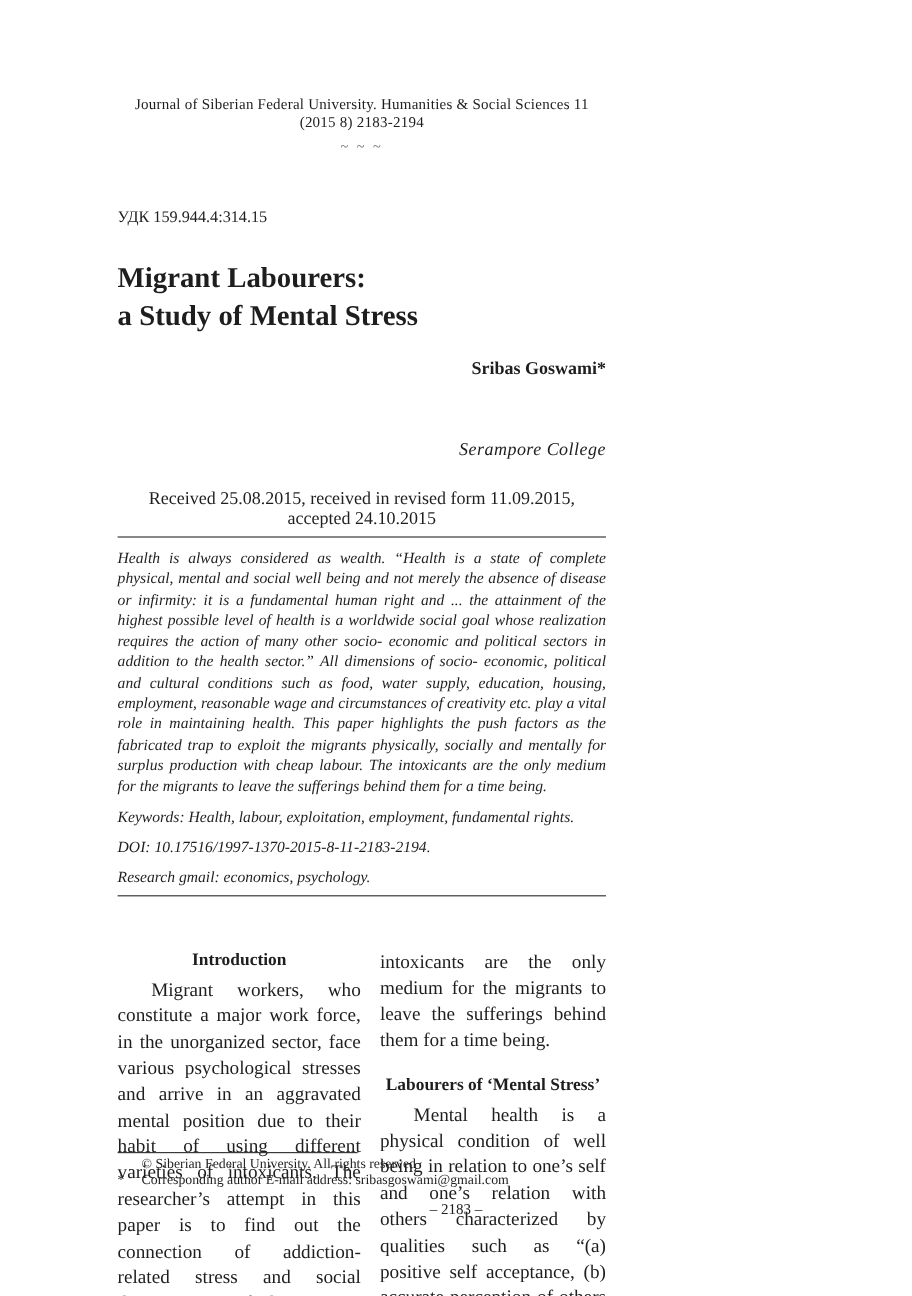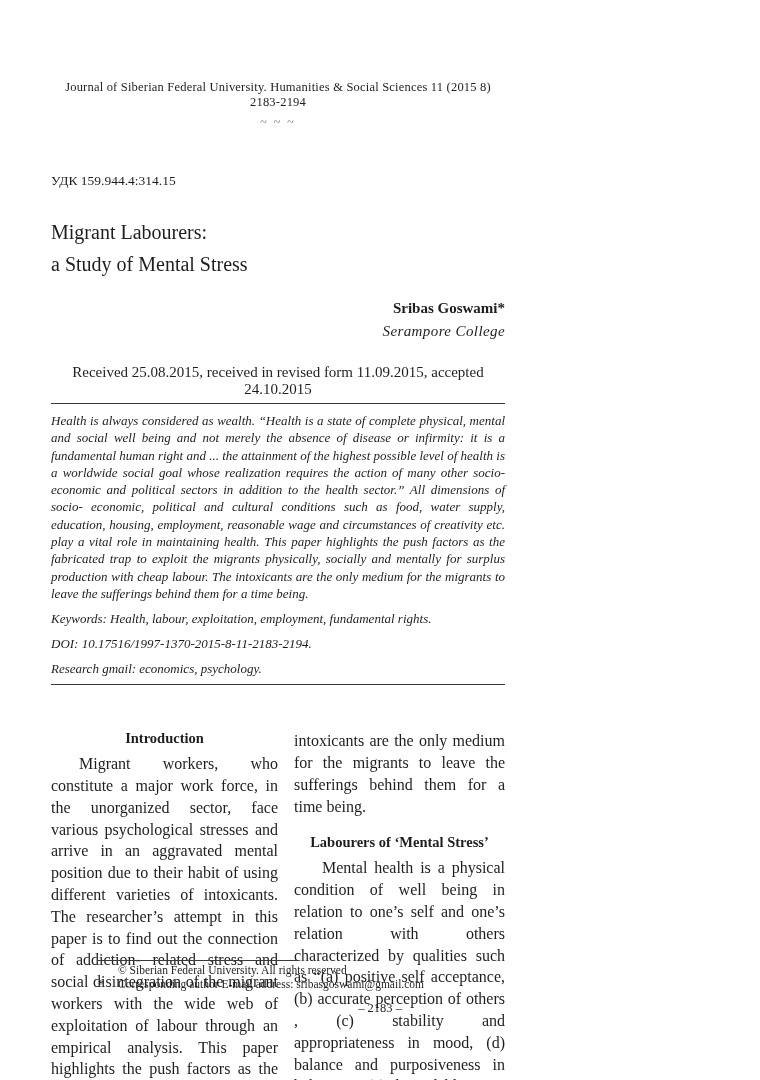--- a/index.html
+++ b/index.html
@@ -3,33 +3,33 @@
 <meta charset="utf-8">
 <style>
   * { margin: 0; padding: 0; box-sizing: border-box; }
   html, body { width: 760px; height: 1080px; background: #ffffff; }
   body {
     font-family: "Liberation Serif", "DejaVu Serif", serif;
     color: #1e1e1e;
     position: relative;
     overflow: hidden;
   }
-  .sheet { width: 603px; height: 1080px; padding: 80px 98px 0 51px; }
+  .sheet { width: 603px; height: 1080px; padding: 80px 98px 0 98px; }
 
   
   .journal-line { text-align: center; font-size: 12.5px; letter-spacing: 0.2px; }
   .ornament { text-align: center; font-size: 12px; color: #6f6f6f; margin-top: 5px; letter-spacing: 2px; }
 
   .udk { font-size: 13.5px; margin-top: 43px; }
 
-  .title { font-size: 20px; font-weight: normal; line-height: 32px; margin-top: 27px; }
+  .title { font-size: 24px; font-weight: bold; line-height: 32px; margin-top: 27px; }
 
   .author-block { text-align: right; margin-top: 17px; font-size: 15px; line-height: 22.5px; }
   .author-name { font-weight: bold; }
-  .author-affiliation, .author-location { font-style: italic; letter-spacing: 0.4px; }
+  .author-affiliation, .author-location { font-style: italic; letter-spacing: 0.4px; margin-top: 44px; }
 
   .received { text-align: center; font-size: 15px; margin-top: 22px; margin-bottom: 5px; }
 
   .rule { border: none; border-top: 1.5px solid #3a3a3a; height: 0; }
 
   .abstract {
     font-style: italic;
     font-size: 13px;
     line-height: 17.3px;
     text-align: justify;

